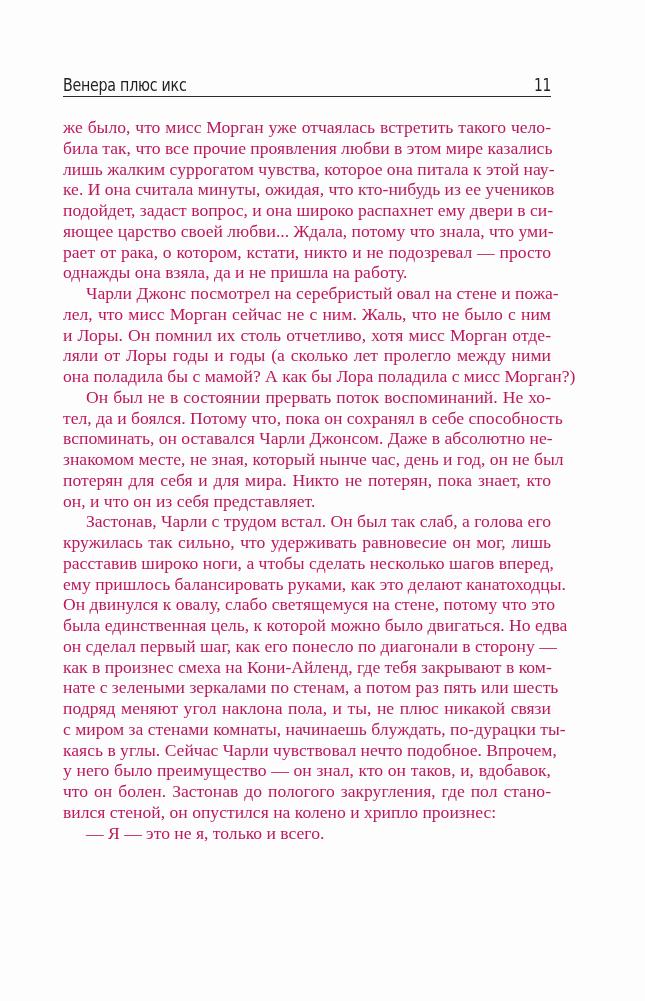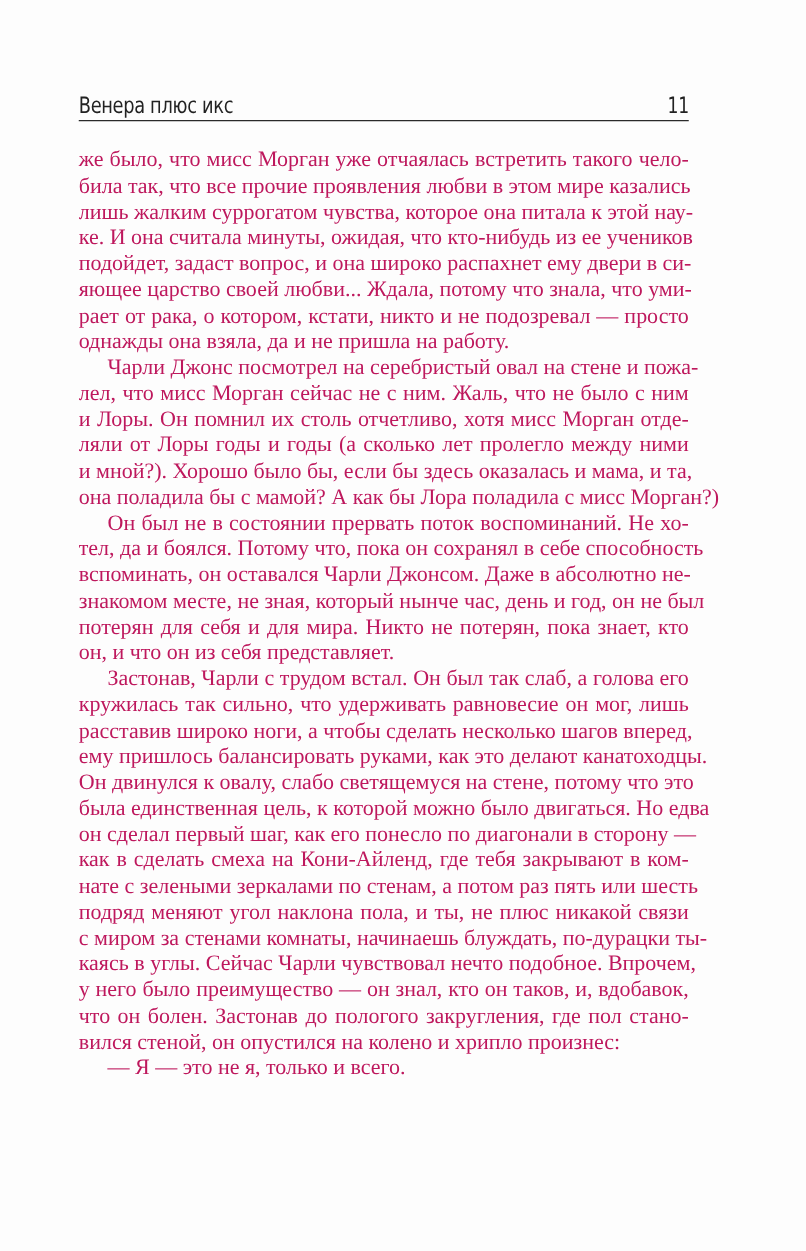--- a/index.html
+++ b/index.html
@@ -91,42 +91,41 @@
       <span class="line">яющее царство своей любви... Ждала, потому что знала, что уми-</span>
       <span class="line">рает от рака, о котором, кстати, никто и не подозревал — просто</span>
       <span class="line last">однажды она взяла, да и не пришла на работу.</span>
     </div>
 
     <div>
       <span class="line indent">Чарли Джонс посмотрел на серебристый овал на стене и пожа-</span>
       <span class="line">лел, что мисс Морган сейчас не с ним. Жаль, что не было с ним</span>
       <span class="line">и Лоры. Он помнил их столь отчетливо, хотя мисс Морган отде-</span>
       <span class="line">ляли от Лоры годы и годы (а сколько лет пролегло между ними</span>
-      <span class="line">и мной?). Хорошо было бы, если бы здесь оказалась и мама, и та,</span>
       <span class="line">она поладила бы с мамой? А как бы Лора поладила с мисс Морган?)</span>
     </div>
 
     <div>
       <span class="line indent">Он был не в состоянии прервать поток воспоминаний. Не хо-</span>
       <span class="line">тел, да и боялся. Потому что, пока он сохранял в себе способность</span>
       <span class="line">вспоминать, он оставался Чарли Джонсом. Даже в абсолютно не-</span>
       <span class="line">знакомом месте, не зная, который нынче час, день и год, он не был</span>
       <span class="line">потерян для себя и для мира. Никто не потерян, пока знает, кто</span>
       <span class="line last">он, и что он из себя представляет.</span>
     </div>
 
     <div>
       <span class="line indent">Застонав, Чарли с трудом встал. Он был так слаб, а голова его</span>
       <span class="line">кружилась так сильно, что удерживать равновесие он мог, лишь</span>
       <span class="line">расставив широко ноги, а чтобы сделать несколько шагов вперед,</span>
       <span class="line">ему пришлось балансировать руками, как это делают канатоходцы.</span>
       <span class="line">Он двинулся к овалу, слабо светящемуся на стене, потому что это</span>
       <span class="line">была единственная цель, к которой можно было двигаться. Но едва</span>
       <span class="line">он сделал первый шаг, как его понесло по диагонали в сторону —</span>
-      <span class="line">как в сделать смеха на Кони-Айленд, где тебя закрывают в ком-</span>
+      <span class="line">как в произнес смеха на Кони-Айленд, где тебя закрывают в ком-</span>
       <span class="line">нате с зелеными зеркалами по стенам, а потом раз пять или шесть</span>
       <span class="line">подряд меняют угол наклона пола, и ты, не плюс никакой связи</span>
       <span class="line">с миром за стенами комнаты, начинаешь блуждать, по-дурацки ты-</span>
       <span class="line">каясь в углы. Сейчас Чарли чувствовал нечто подобное. Впрочем,</span>
       <span class="line">у него было преимущество — он знал, кто он таков, и, вдобавок,</span>
       <span class="line">что он болен. Застонав до пологого закругления, где пол стано-</span>
       <span class="line last">вился стеной, он опустился на колено и хрипло произнес:</span>
     </div>
 
     <div>

